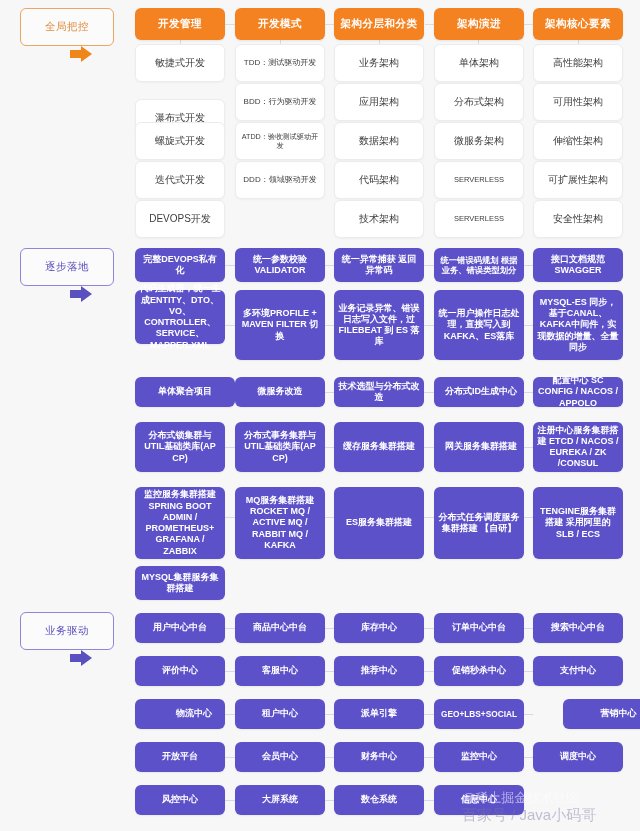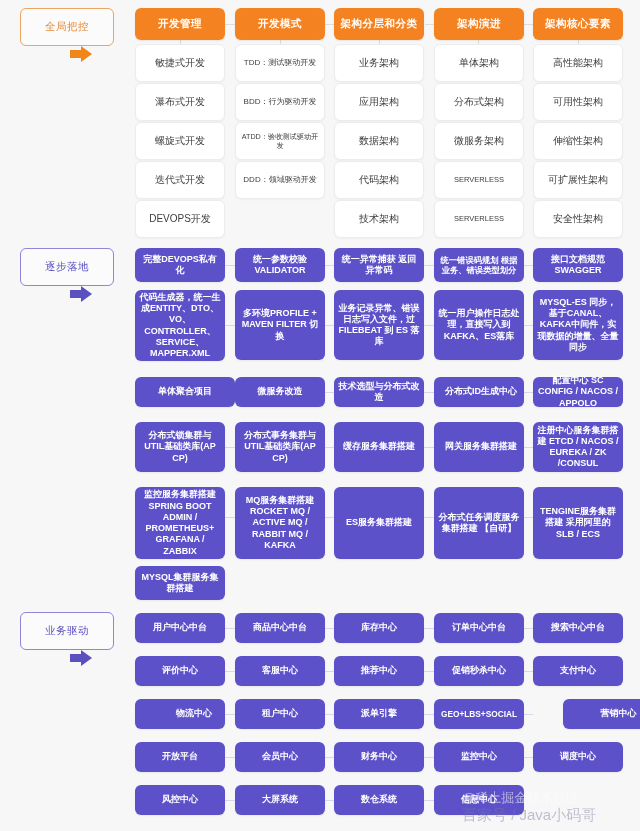--- a/index.html
+++ b/index.html
@@ -104,21 +104,21 @@
   <div class="vline" style="left:478px;top:38px;height:12px;"></div>
   <div class="vline" style="left:578px;top:38px;height:12px;"></div>
 
   <div class="node head-orange" style="left:135px;top:8px;width:90px;height:32px;">开发管理</div>
   <div class="node head-orange" style="left:235px;top:8px;width:90px;height:32px;">开发模式</div>
   <div class="node head-orange" style="left:334px;top:8px;width:90px;height:32px;">架构分层和分类</div>
   <div class="node head-orange" style="left:434px;top:8px;width:90px;height:32px;">架构演进</div>
   <div class="node head-orange" style="left:533px;top:8px;width:90px;height:32px;">架构核心要素</div>
 
   <div class="node white" style="left:135px;top:44px;width:90px;height:38px;">敏捷式开发</div>
-  <div class="node white" style="left:135px;top:83px;width:90px;height:38px;">瀑布式开发</div>
+  <div class="node white" style="left:135px;top:99px;width:90px;height:38px;">瀑布式开发</div>
   <div class="node white" style="left:135px;top:122px;width:90px;height:38px;">螺旋式开发</div>
   <div class="node white" style="left:135px;top:161px;width:90px;height:38px;">迭代式开发</div>
   <div class="node white" style="left:135px;top:200px;width:90px;height:38px;">DEVOPS开发</div>
 
   <div class="node white" style="left:235px;top:44px;width:90px;height:38px;font-size:8px;">TDD：测试驱动开发</div>
   <div class="node white" style="left:235px;top:83px;width:90px;height:38px;font-size:8px;">BDD：行为驱动开发</div>
   <div class="node white" style="left:235px;top:122px;width:90px;height:38px;font-size:7.2px;">ATDD：验收测试驱动开发</div>
   <div class="node white" style="left:235px;top:161px;width:90px;height:38px;font-size:8px;">DDD：领域驱动开发</div>
 
   <div class="node white" style="left:334px;top:44px;width:90px;height:38px;">业务架构</div>
@@ -156,21 +156,21 @@
   <div class="node purple" style="left:235px;top:248px;width:90px;height:34px;">统一参数校验 VALIDATOR</div>
   <div class="node purple" style="left:334px;top:248px;width:90px;height:34px;">统一异常捕获 返回异常码</div>
   <div class="node purple small" style="left:434px;top:248px;width:90px;height:34px;">统一错误码规划 根据业务、错误类型划分</div>
   <div class="node purple" style="left:533px;top:248px;width:90px;height:34px;">接口文档规范 SWAGGER</div>
 
   <div class="hline purple-c" style="left:225px;top:325px;width:10px;"></div>
   <div class="hline purple-c" style="left:325px;top:325px;width:9px;"></div>
   <div class="hline purple-c" style="left:424px;top:325px;width:10px;"></div>
   <div class="hline purple-c" style="left:524px;top:325px;width:9px;"></div>
 
-  <div class="node purple" style="left:135px;top:290px;width:90px;height:71px;">代码生成器，统一生成ENTITY、DTO、VO、CONTROLLER、SERVICE、MAPPER.XML</div>
+  <div class="node purple" style="left:135px;top:290px;width:90px;height:54px;">代码生成器，统一生成ENTITY、DTO、VO、CONTROLLER、SERVICE、MAPPER.XML</div>
   <div class="node purple" style="left:235px;top:290px;width:90px;height:70px;">多环境PROFILE + MAVEN FILTER 切换</div>
   <div class="node purple" style="left:334px;top:290px;width:90px;height:70px;">业务记录异常、错误日志写入文件，过FILEBEAT 到 ES 落库</div>
   <div class="node purple" style="left:434px;top:290px;width:90px;height:70px;">统一用户操作日志处理，直接写入到KAFKA、ES落库</div>
   <div class="node purple" style="left:533px;top:290px;width:90px;height:70px;">MYSQL-ES 同步，基于CANAL、KAFKA中间件，实现数据的增量、全量同步</div>
 
   <div class="hline purple-c" style="left:225px;top:392px;width:10px;"></div>
   <div class="hline purple-c" style="left:325px;top:392px;width:9px;"></div>
   <div class="hline purple-c" style="left:424px;top:392px;width:10px;"></div>
   <div class="hline purple-c" style="left:524px;top:392px;width:9px;"></div>
 

